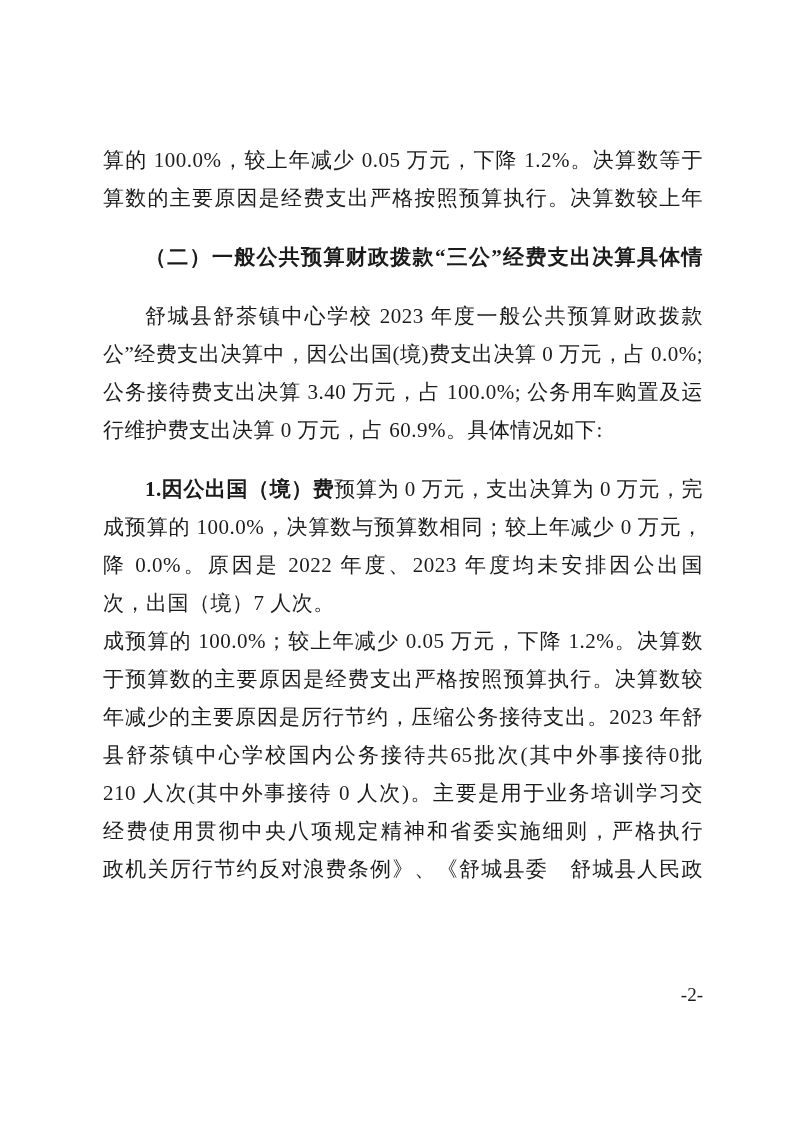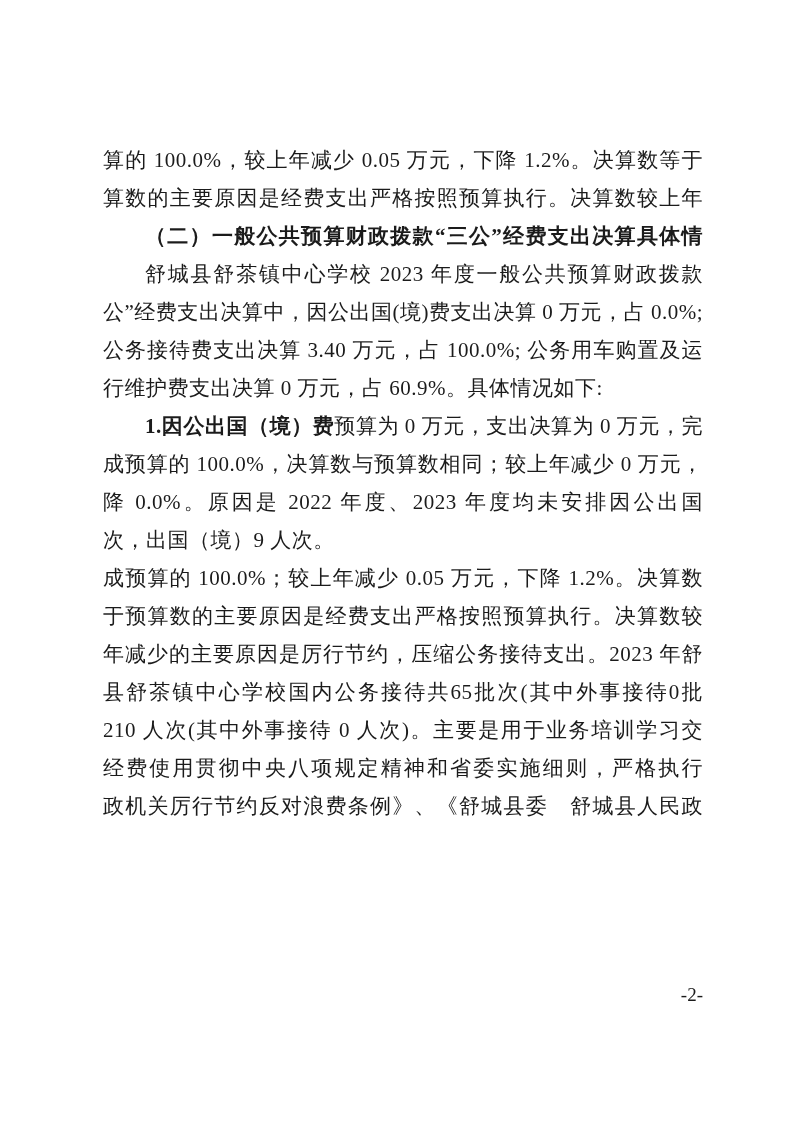--- a/index.html
+++ b/index.html
@@ -32,20 +32,21 @@
     text-align: justify;
     text-align-last: justify;
     overflow: hidden;
     white-space: pre-wrap;
   }
   .line.end {
     text-align-last: left;
   }
   .line.indent {
     padding-left: 42px;
+    margin-top: 21px;
   }
   .line.bold,
   .lead {
     font-weight: bold;
   }
   .footer {
     position: absolute;
     left: 103px;
     top: 982px;
     width: 600px;
@@ -68,21 +69,21 @@
     <div class="line bold indent">（二）一般公共预算财政拨款“三公”经费支出决算具体情</div>
 
     <div class="line indent">舒城县舒茶镇中心学校 2023 年度一般公共预算财政拨款“三</div>
     <div class="line">公”经费支出决算中，因公出国(境)费支出决算 0 万元，占 0.0%;</div>
     <div class="line">公务接待费支出决算 3.40 万元，占 100.0%; 公务用车购置及运</div>
     <div class="line end">行维护费支出决算 0 万元，占 60.9%。具体情况如下:</div>
 
     <div class="line indent"><span class="lead">1.因公出国（境）费</span><span>预算为 0 万元，支出决算为 0 万元，完</span></div>
     <div class="line">成预算的 100.0%，决算数与预算数相同；较上年减少 0 万元，下</div>
     <div class="line">降 0.0%。原因是 2022 年度、2023 年度均未安排因公出国（境）</div>
-    <div class="line end">次，出国（境）9 人次。</div>
+    <div class="line end">次，出国（境）7 人次。</div>
 
     <div class="line">成预算的 100.0%；较上年减少 0.05 万元，下降 1.2%。决算数等</div>
     <div class="line">于预算数的主要原因是经费支出严格按照预算执行。决算数较上</div>
     <div class="line">年减少的主要原因是厉行节约，压缩公务接待支出。2023 年舒城</div>
     <div class="line">县舒茶镇中心学校国内公务接待共65批次(其中外事接待0批次)，</div>
     <div class="line">210 人次(其中外事接待 0 人次)。主要是用于业务培训学习交流。</div>
     <div class="line">经费使用贯彻中央八项规定精神和省委实施细则，严格执行《党</div>
     <div class="line">政机关厉行节约反对浪费条例》、《舒城县委　舒城县人民政府公务</div>
 
   </div>

